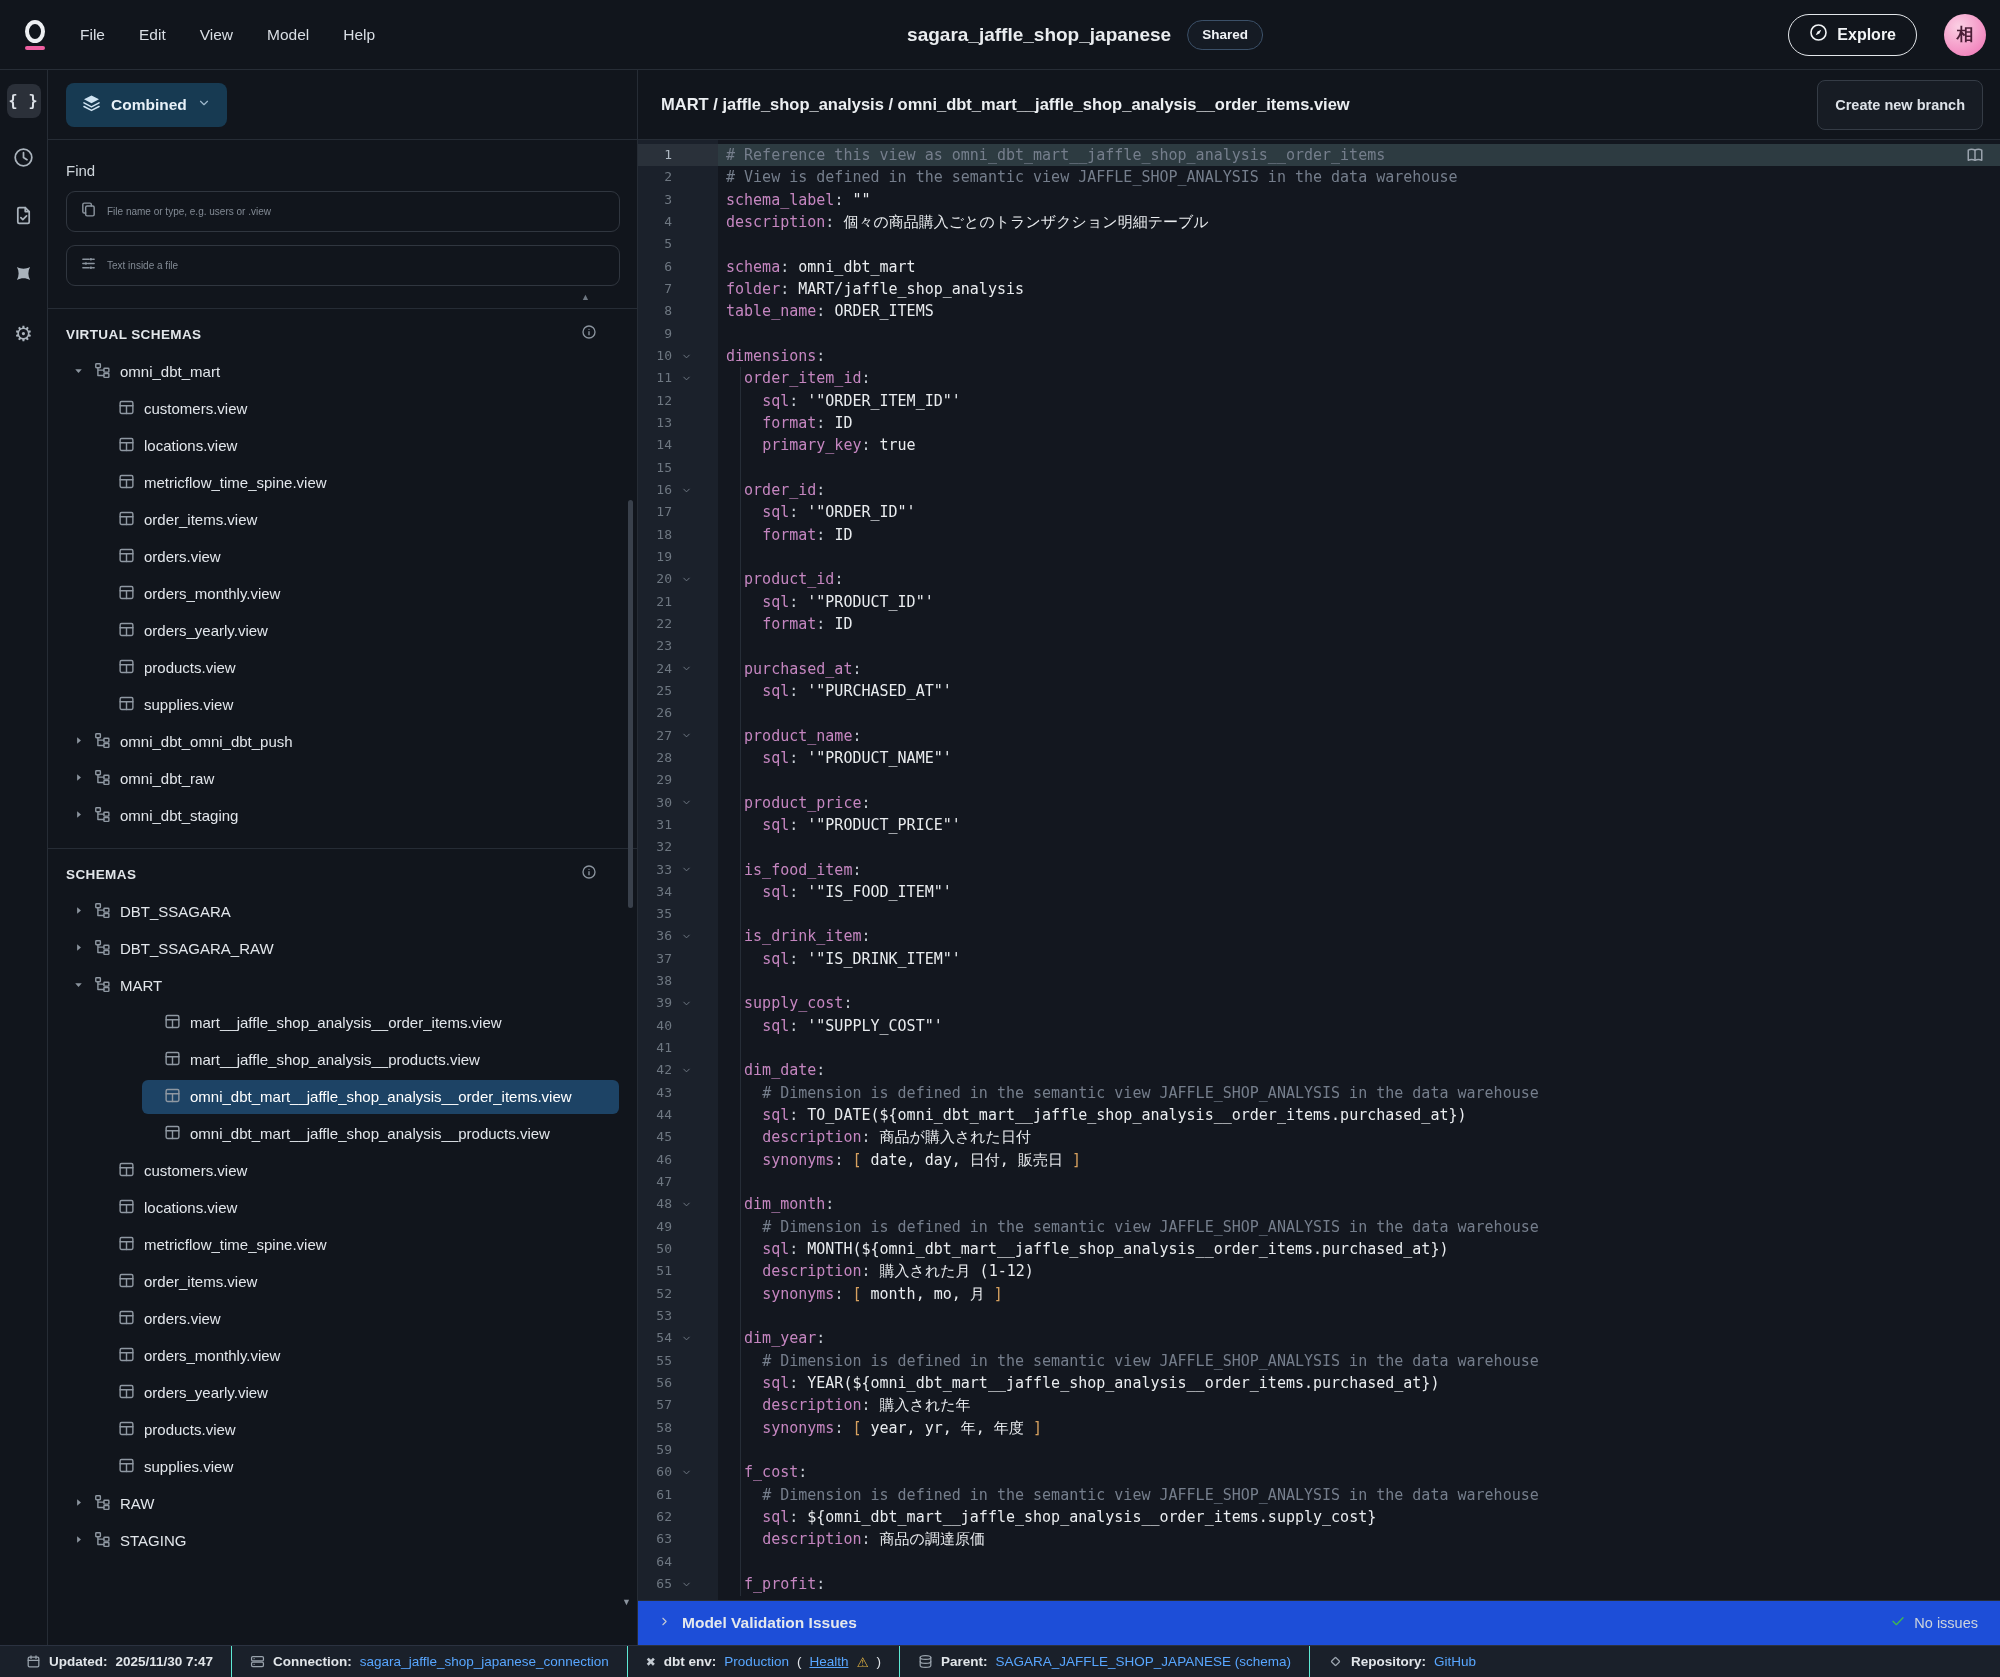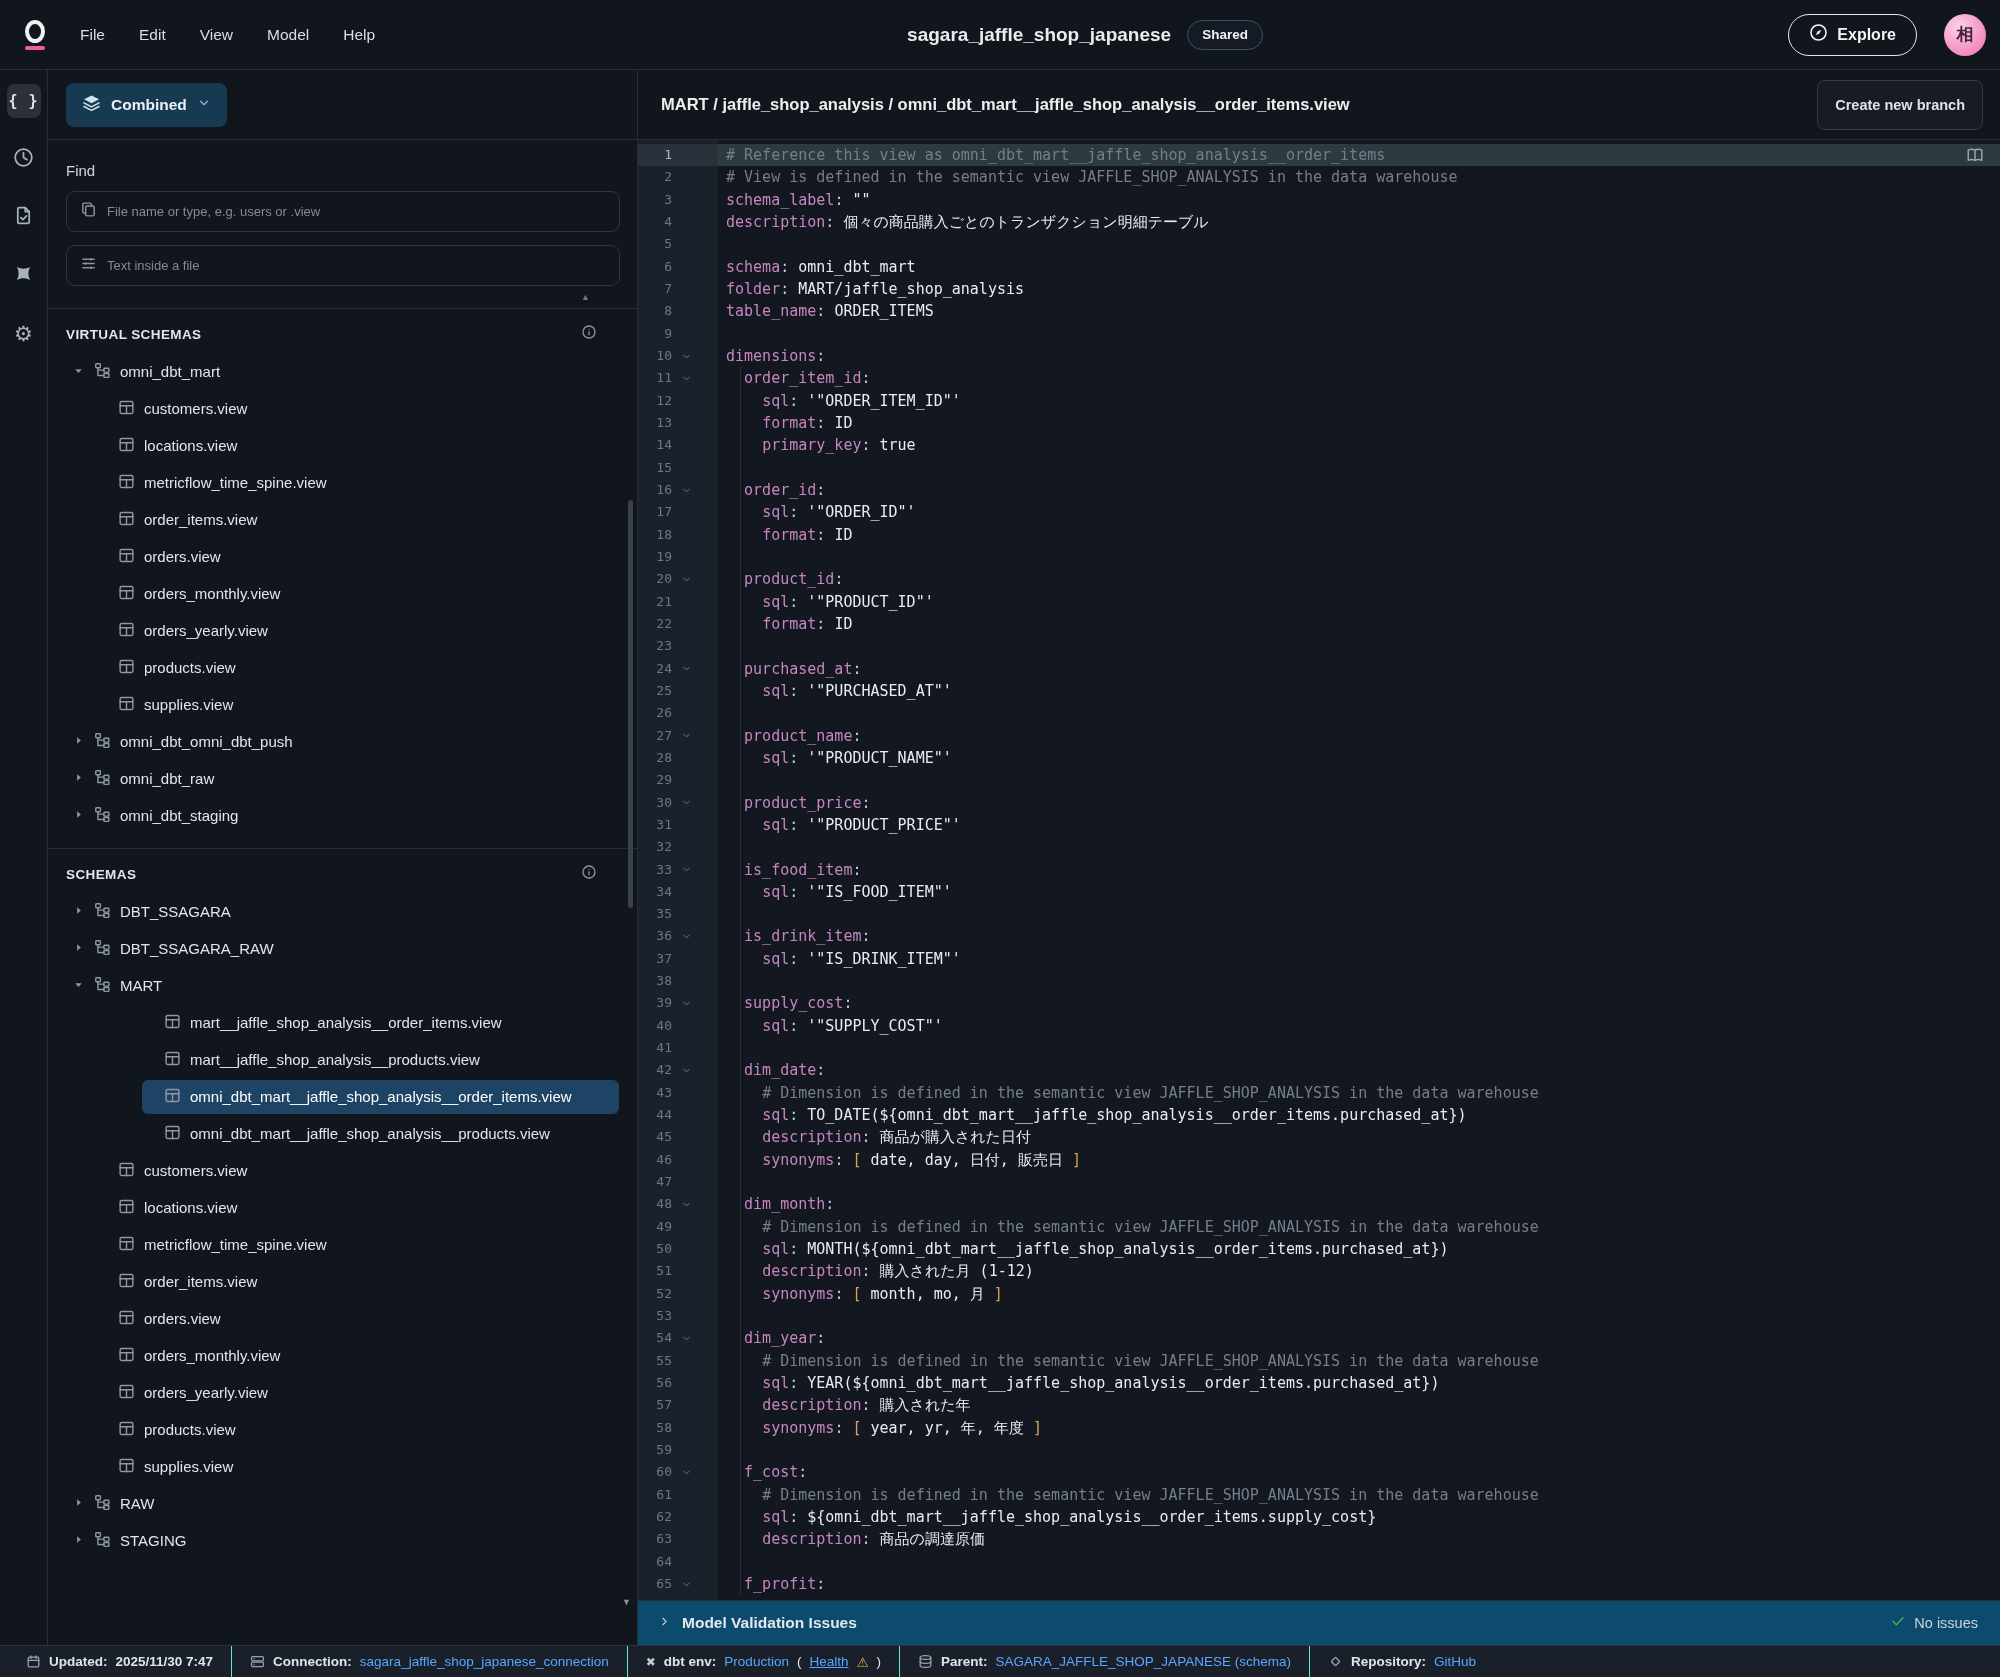--- a/index.html
+++ b/index.html
@@ -37,21 +37,21 @@
   .sidebar { width:590px; flex:0 0 590px; border-right:1px solid #262c35; display:flex; flex-direction:column; position:relative; background:#11151c; overflow:hidden; }
   .combined-row { height:70px; flex:0 0 70px; border-bottom:1px solid #262c35; display:flex; align-items:center; padding:0 18px; }
   .combined-btn { height:44px; padding:0 16px; background:#173a52; border-radius:8px; display:flex; align-items:center; gap:10px; color:#e8f1f8; font-size:15.5px; font-weight:700; }
   .combined-btn .icon svg { width:19px; height:19px; color:#cfe3f2; }
   .combined-btn .chev svg { width:14px; height:14px; color:#9fb9cc; }
   .find-section { padding:14px 17px 22px 18px; border-bottom:1px solid #262c35; }
   .find-label { font-size:15px; color:#cfd5db; margin:8px 0 12px 0; }
   .find-input { height:41px; width:100%; background:transparent; border:1px solid #30363f; border-radius:9px; display:flex; align-items:center; padding:0 13px; gap:10px; margin-bottom:13px; color:#8b949e; }
   .find-input:last-child { margin-bottom:0; }
   .find-input svg { width:17px; height:17px; }
-  .find-input input { flex:1; background:transparent; border:none; outline:none; color:#c8cfd6; font-size:13px; font-family:inherit; }
+  .find-input input { flex:1; background:transparent; border:none; outline:none; color:#c8cfd6; font-size:10px; font-family:inherit; }
   .find-input input::placeholder { color:#828a94; }
   .section-header { height:44px; display:flex; align-items:center; justify-content:space-between; padding:6px 40px 0 18px; }
   .section-title { font-size:13.5px; font-weight:700; letter-spacing:.4px; color:#e2e6ea; }
   .info-ic { color:#8b949e; } .info-ic svg { width:16px; height:16px; }
   .tree { padding-bottom:14px; }
   .schemas-section { border-top:1px solid #262c35;text-align:center; }
   .trow { height:37px; display:flex; align-items:center; font-size:15px; color:#e2e6eb; }
   .tinner { display:flex; align-items:center; gap:9px; height:34px; }
   .trow .caret svg { width:13px; height:13px; color:#8b949e; }
   .trow .ticon svg { width:17px; height:17px; color:#8f98a2; }
@@ -73,21 +73,21 @@
   .crow .fold { width:44px; flex:0 0 44px; display:flex; align-items:center; padding-left:7px; color:#747e89; }
   .crow .fold svg { width:11px; height:11px; }
   .crow .codetext { padding-left:8px; }
   .crow.act { background:linear-gradient(90deg,#2a313a 0 80px,#2d3b41 80px); }
   .crow.act .ln { color:#aeb8c2; }
   .seg-c { color:#757e8c; } .seg-k { color:#c586c0; } .seg-p { color:#c6ccd4; }
   .seg-v { color:#e9ecef; } .seg-b { color:#d7a15f; }
   .indent-guide { position:absolute; width:1px; background:#262d37; left:102px; }
   .book-ic { position:absolute; right:16px; top:2px; color:#9aa3ad; } .book-ic svg { width:18px; height:18px; }
 
-  .validation-bar { height:45px; flex:0 0 45px; border-top:1px solid #272d36; display:flex; align-items:center; padding:0 22px 0 20px; gap:11px; background:#0c4a6e; }
+  .validation-bar { height:45px; flex:0 0 45px; border-top:1px solid #272d36; display:flex; align-items:center; padding:0 22px 0 20px; gap:11px; background:#1d4ed8; }
   .validation-bar .chev svg { width:13px; height:13px; color:#c6ccd4; }
   .validation-label { font-size:15.5px; font-weight:600; color:#e4e8ec; }
   .validation-right { margin-left:auto; display:flex; align-items:center; gap:8px; }
   .validation-right .icon svg { width:16px; height:16px; color:#3fb950; }
   .validation-status { font-size:14.5px; color:#cdd4dc; }
 
   
   .statusbar { height:32px; flex:0 0 32px; background:#1a202a; border-top:1px solid #2b3240; display:flex; align-items:stretch; padding-left:8px; font-size:13.5px; }
   .sb-item { display:flex; align-items:center; gap:8px; padding:0 18px; border-left:1px solid #5eead4; }
   .sb-item:first-child { border-left:none; }

